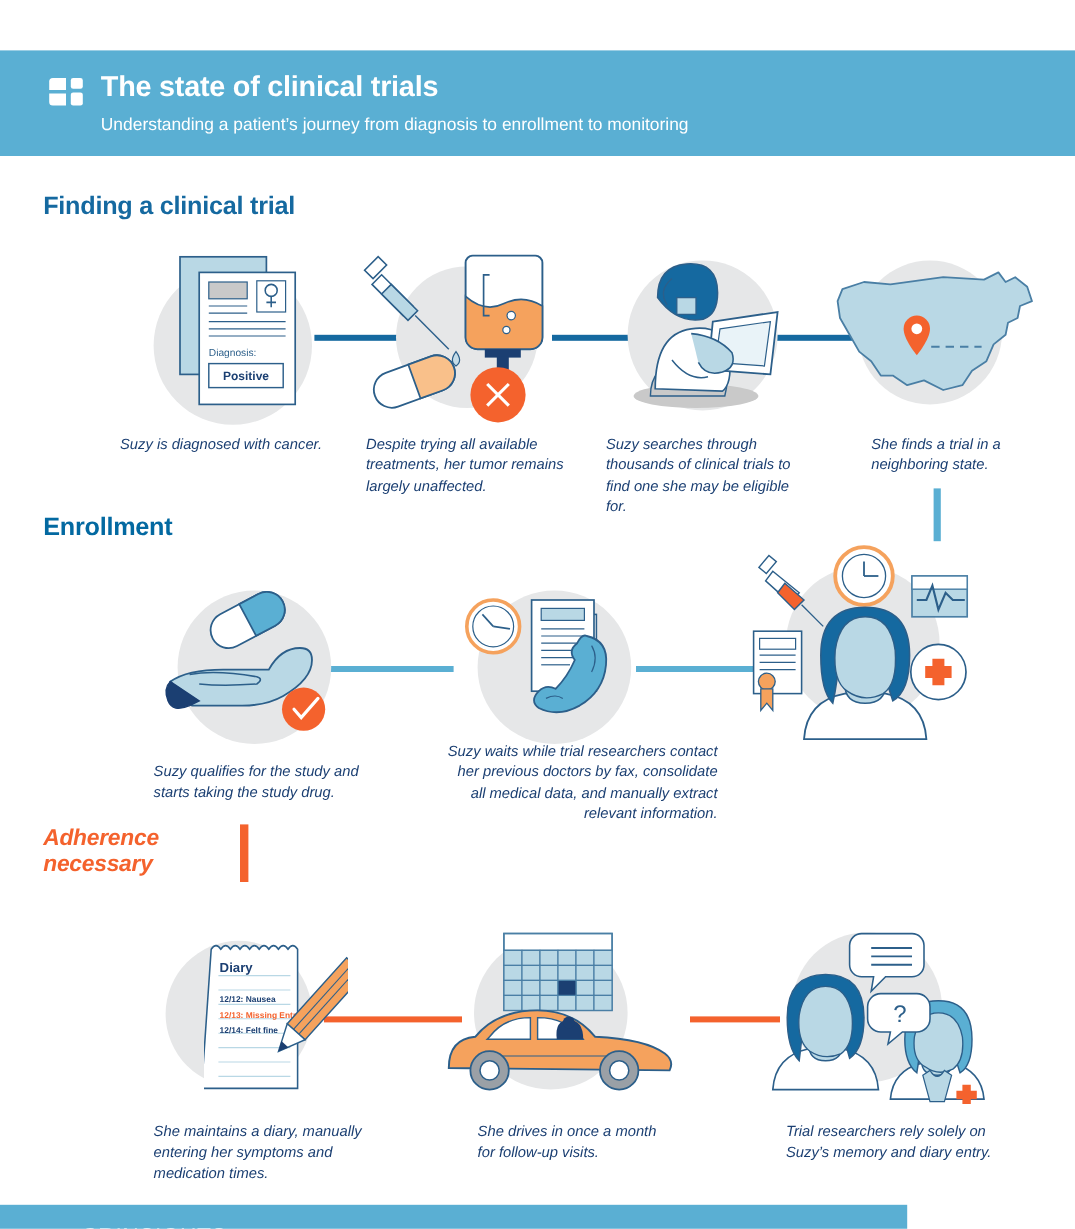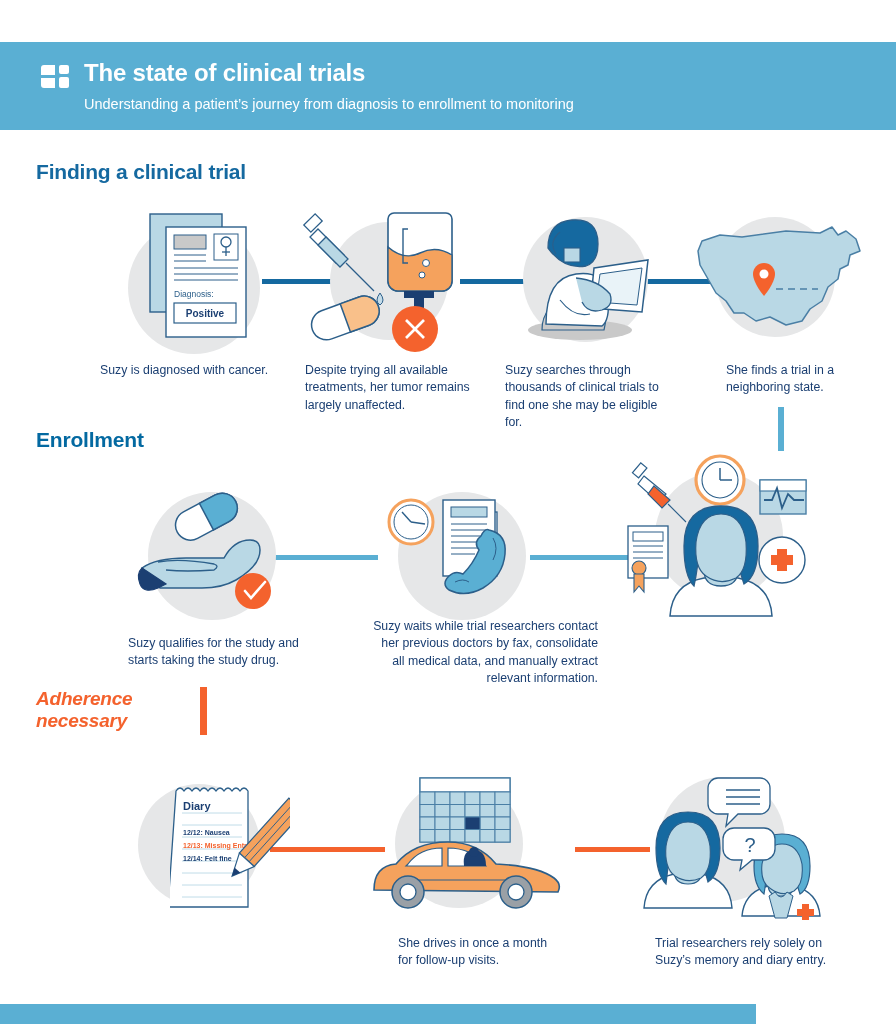--- a/index.html
+++ b/index.html
@@ -35,20 +35,21 @@
   }
   .sec-finding { left: 36px; top: 118px; font-size: 21px; color: #1569a0; }
   .sec-enroll  { left: 36px; top: 386px; font-size: 21px; color: #0369a1; }
   .sec-adher   { left: 36px; top: 646px; font-size: 19px; color: #f4622d;
                  line-height: 1.18; font-style: italic; }
 
   
   .cap {
     position: absolute; font-size: 12.3px; color: #1b3f72;
     line-height: 1.42;
+    font-style: italic;
   }
 
   
   .hline { position: absolute; height: 5px; }
   .vline { position: absolute; width: 6px; }
 
   
   .circ {
     position: absolute; border-radius: 50%; background: #e6e7e8;
   }
@@ -351,20 +352,21 @@
       <line x1="96" y1="20" x2="130" y2="20"></line>
         <line x1="96" y1="27" x2="130" y2="27"></line>
       <line x1="96" y1="34" x2="130" y2="34"></line>
     </g>
 
     <path d="M104 58 h30 a11 11 0 0 1 11 11 v10 a11 11 0 0 1 -11 11 h-12 l-12 10 l2 -10 h-8
              a11 11 0 0 1 -11 -11 v-10 a11 11 0 0 1 11 -11 z" fill="#ffffff" stroke="#2c5f8a" stroke-width="1.3"></path>
     <text x="120" y="82" text-anchor="middle" font-family="Liberation Sans, sans-serif" font-size="20" fill="#2c5f8a">?</text>
   </svg>
 
+  <div class="cap" style="left:128px; top:893px; width:190px;">She maintains a diary, manually entering her symptoms and medication times.</div>
   <div class="cap" style="left:398px; top:893px; width:165px;">She drives in once a month for follow-up visits.</div>
   <div class="cap" style="left:655px; top:893px; width:200px;">Trial researchers rely solely on Suzy’s memory and diary entry.</div>
 
   <div class="footer">
     <svg class="footer-logo" viewBox="0 0 24 21">
       <path d="M1 3.5 a2.5 2.5 0 0 1 2.5 -2.5 h8.5 v8 h-11 z" fill="#fff"></path>
       <path d="M1 11.5 h11 v8 h-8.5 a2.5 2.5 0 0 1 -2.5 -2.5 z" fill="#fff"></path>
       <rect x="15" y="1" width="8" height="7" rx="1.6" fill="#fff"></rect>
       <rect x="15" y="10.5" width="8" height="9" rx="1.6" fill="#fff"></rect>
     </svg>

